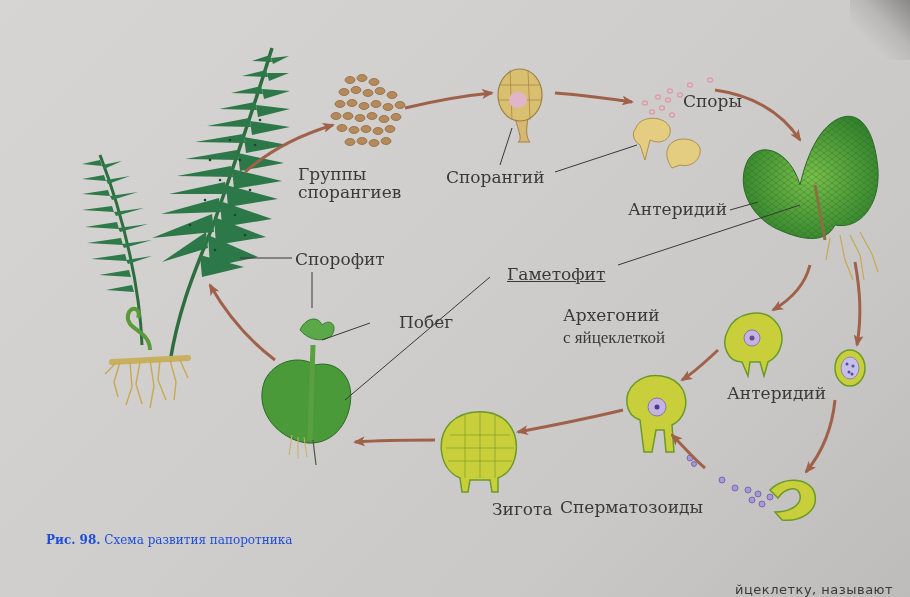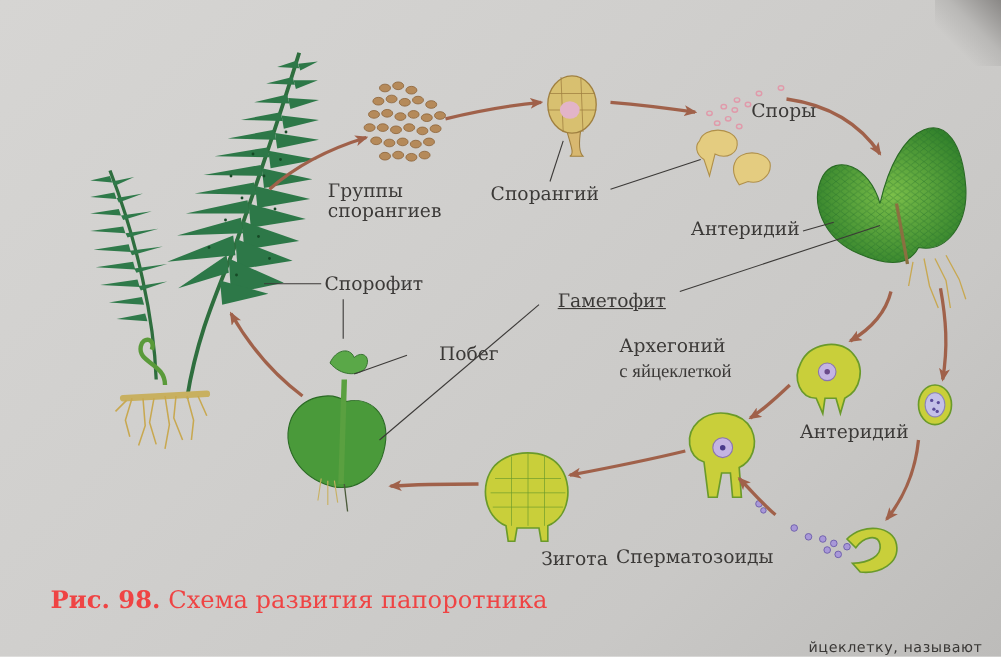--- a/index.html
+++ b/index.html
@@ -3,21 +3,21 @@
 <meta charset="utf-8">
 <style>
   html,body{margin:0;padding:0;}
   body{width:910px;height:597px;overflow:hidden;position:relative;
     background:linear-gradient(135deg,#d6d5d3 0%,#d0cfcd 40%,#c9c8c6 75%,#bdbcba 100%);
     font-family:"DejaVu Serif","Liberation Serif",serif;color:#3a3836;}
   .corner{position:absolute;right:0;top:0;width:60px;height:60px;
     background:linear-gradient(225deg,#8a8886 0%,#b9b8b6 40%,transparent 70%);}
   svg.art{position:absolute;left:0;top:0;}
   .lbl{position:absolute;font-size:17px;line-height:19px;color:#3b3937;white-space:nowrap;}
-  .caption{position:absolute;left:46px;top:533px;font-size:22px;color:#ef4444;}
+  .caption{position:absolute;left:46px;top:533px;font-size:12px;color:#1d4ed8;}
   .caption b{font-weight:bold;}
   .bottom-text{position:absolute;left:735px;top:582px;font-family:"DejaVu Sans",sans-serif;
     font-size:13px;color:#3a3836;letter-spacing:0.5px;}
 </style>
 </head>
 <body>
 
 <div class="corner"></div>
 
 <svg class="art" width="910" height="597" viewBox="0 0 910 597">

